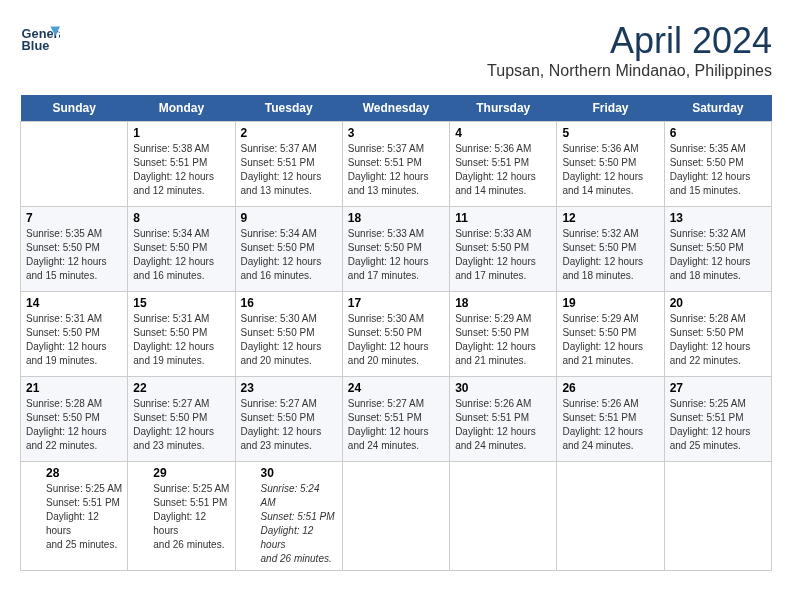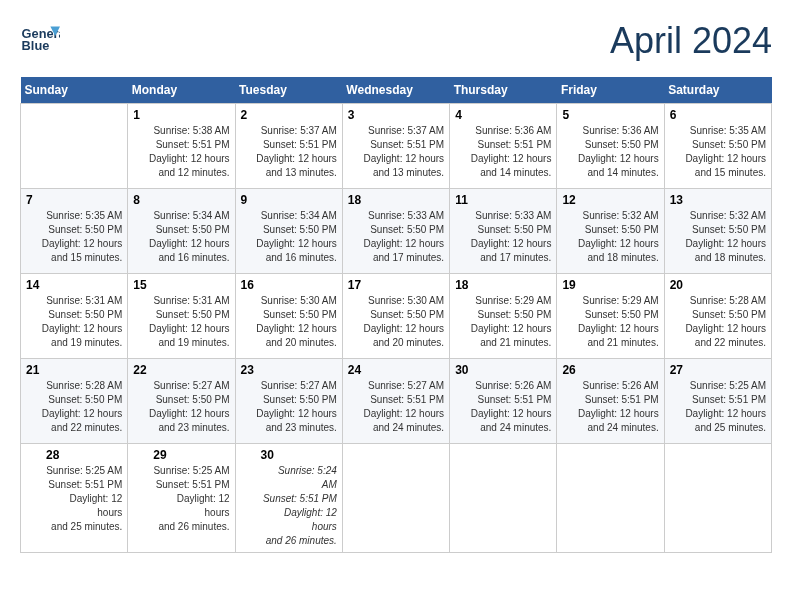--- a/index.html
+++ b/index.html
@@ -39,21 +39,21 @@
     }
     .calendar {
       width: 100%;
       border-collapse: collapse;
       font-size: 11px;
     }
     .calendar th {
       background-color: #3060a0;
       color: white;
       padding: 6px 4px;
-      text-align: left;
+      text-align: center;
       font-size: 12px;
       font-weight: bold;
     }
     .calendar td {
       border: 1px solid #ccc;
       padding: 4px 5px;
       vertical-align: top;
       width: calc(100% / 7);
       height: 85px;
       background: #fff;
@@ -64,21 +64,20 @@
     .day-number {
       font-weight: bold;
       font-size: 12px;
       margin-bottom: 2px;
       color: #000;
     }
     .day-info {
       font-size: 10px;
       color: #333;
       line-height: 1.4;
-      text-align: right;
     }
     .empty-cell {
       background: #fff !important;
     }
     .last-row td {
       height: 70px;
       padding-left: 25px;
     }
   </style>
 </head>
@@ -87,20 +86,21 @@
 <div class="header-section">
   <div class="logo">
     <svg class="logo-icon" viewBox="0 0 50 50">
       <text x="2" y="22" font-size="16" font-weight="bold" fill="#1a3a5c">General</text>
       <text x="2" y="38" font-size="16" font-weight="bold" fill="#1a3a5c">Blue</text>
       <polygon points="38,8 50,8 44,20" fill="#4a9fd4"></polygon>
     </svg>
   </div>
   <div class="title-section">
     <div class="month-title">April 2024</div>
+    <div class="location-title">Tupsan, Northern Mindanao, Philippines</div>
   </div>
 </div>
 
 <table class="calendar">
   <thead>
     <tr>
     <th>Sunday</th>
         <th>Monday</th>
         <th>Tuesday</th>
         <th>Wednesday</th>

